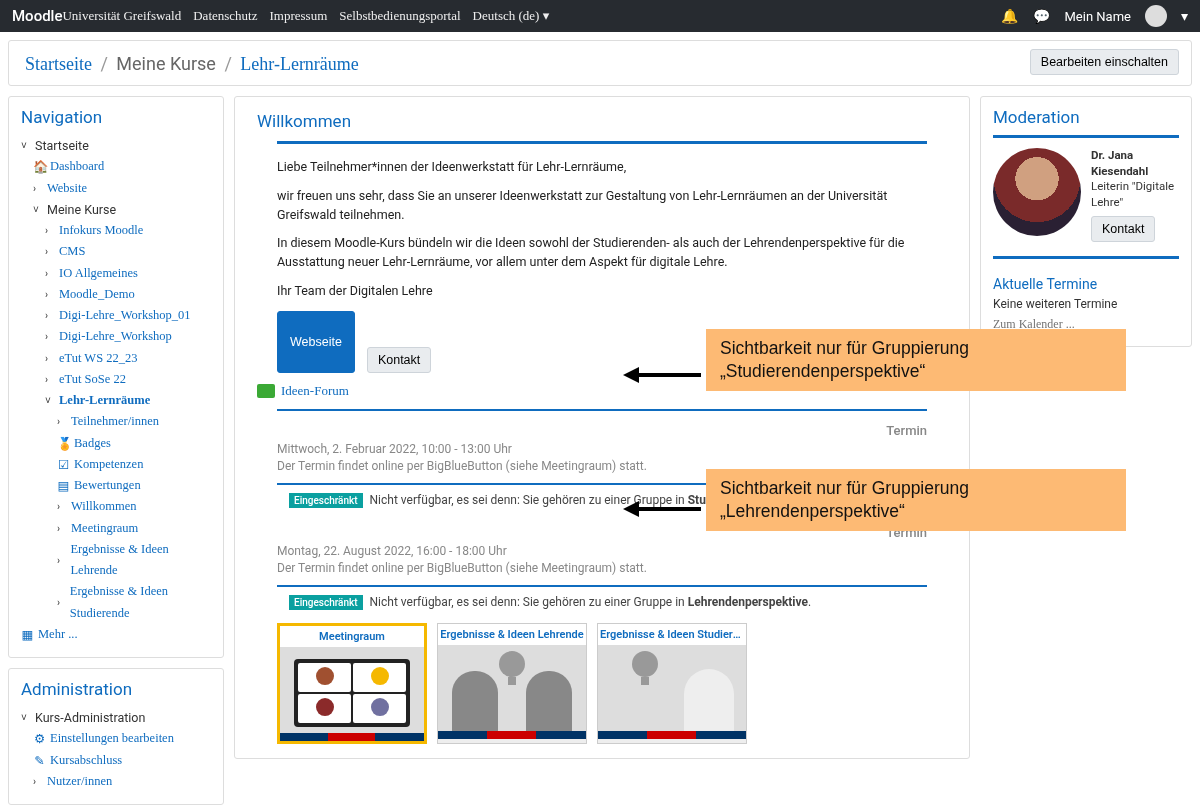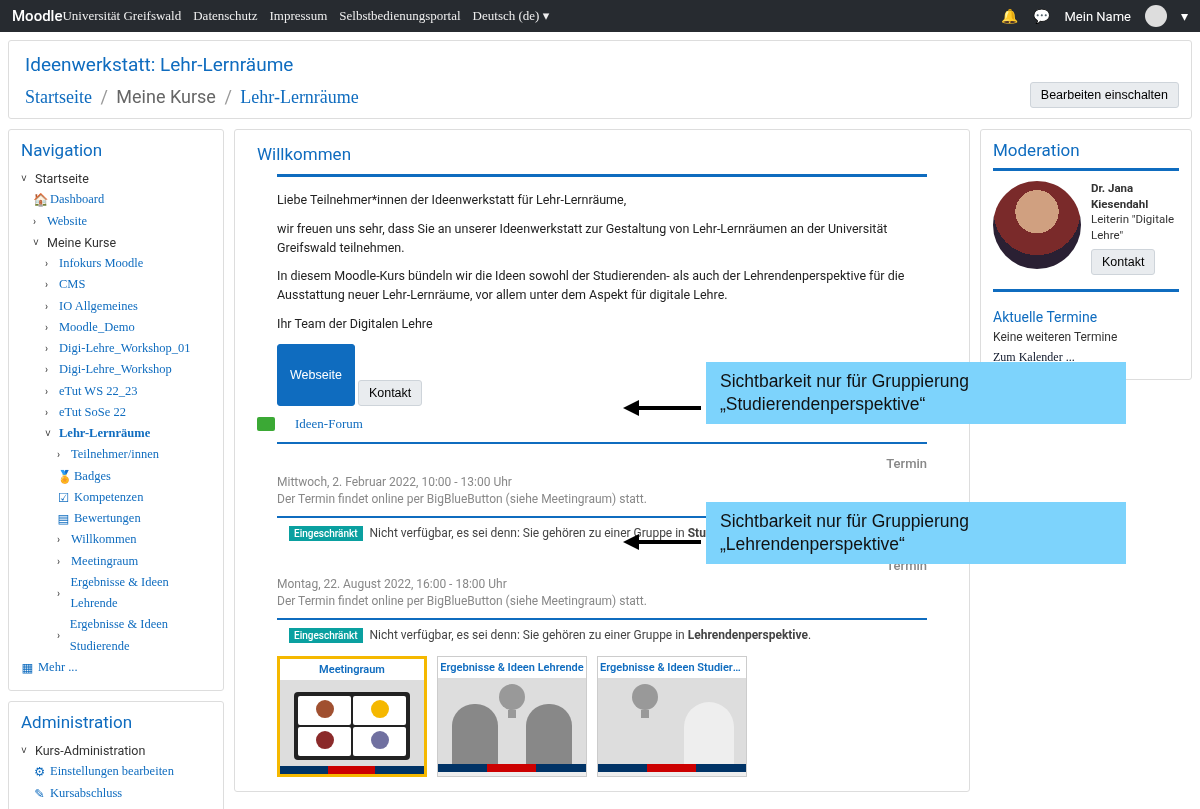--- a/index.html
+++ b/index.html
@@ -48,23 +48,23 @@
 .nav-tree .plain { color:#333; }
 
 
 .main-block { border:1px solid #ddd; border-radius:3px; padding:14px 22px; }
 .main-block h3 { color:#0f6cbf; font-weight:400; font-size:17px; margin-bottom:10px; }
 .content-area { padding:0 20px; }
 .content-area hr.accent { border:none; border-top:3px solid #0f6cbf; margin:6px 0 14px 0; }
 .content-area hr.thin-accent { border:none; border-top:2px solid #0f6cbf; margin:10px 0 8px 0; }
 .content-area p { font-size:12.5px; line-height:1.5; margin-bottom:10px; color:#222; }
 .btn-primary { background:#0f6cbf; color:#fff; border:1px solid #0f6cbf; border-radius:3px; padding:6px 12px; font-size:12.5px; cursor:pointer; }
-.btn-row { display:flex; gap:3px; margin-top:6px; }
-
-.activity-row { display:flex; align-items:center; gap:20px; margin:10px 0 0 -20px; }
+.btn-row { display:flex; gap:12px; margin-top:6px; }
+
+.activity-row { display:flex; align-items:center; gap:6px; margin:10px 0 0 -20px; }
 .forum-icon { width:18px; height:14px; background:#3ba935; border-radius:2px; position:relative; }
 .forum-icon::after { content:""; position:absolute; left:4px; bottom:-3px; border:3px solid transparent; border-top-color:#3ba935; }
 
 .section { margin-top:12px; }
 .section .label-title { color:#888; font-weight:500; font-size:13px; margin-bottom:4px;text-align:right; }
 .section .label-sub { color:#888; font-size:12px; margin-bottom:3px; }
 .restrict-row { font-size:12px; color:#444; padding-left:12px; margin-top:6px; }
 .badge-restrict { background:#0aa0a0; color:#fff; font-size:10px; padding:2px 5px; border-radius:0; margin-right:4px; font-weight:500; }
 
 .grid-cards { display:flex; gap:10px; margin-top:14px; }
@@ -90,24 +90,24 @@
 
 
 .mod-card { display:flex; gap:10px; }
 .mod-photo { width:88px; height:88px; border-radius:50%; background: radial-gradient(circle at 50% 35%, #d0a080 30%, #7a2a2a 30% 60%, #2a2033 60%); flex-shrink:0; }
 .mod-info { font-size:11.5px; line-height:1.35; }
 .mod-info .name { font-weight:bold; color:#333; }
 .mod-info .btn-secondary { margin-top:6px; display:inline-block; }
 
 .cal-block { margin-top:14px; font-size:12px; line-height:1.6; }
 .cal-block .title { color:#0f6cbf; font-size:14px; }
-.cal-block a { color:#0f172a; }
-
-
-.anno { position:absolute; background:#7dd3fc; color:#111; font-size:17.5px; padding:8px 14px; font-family:Arial,sans-serif; z-index:50; line-height:1.3; }
+.cal-block a { color:#737373; }
+
+
+.anno { position:absolute; background:#fdba74; color:#111; font-size:17.5px; padding:8px 14px; font-family:Arial,sans-serif; z-index:50; line-height:1.3; }
 .arrow { position:absolute; z-index:49; }
 .arrow svg { display:block; }
 
 .main-wrap { position:relative; }
 </style>
 </head>
 <body>
 
 <div class="topbar">
   <span class="brand">Moodle</span>
@@ -122,21 +122,20 @@
   <div class="right">
     <span class="icon">🔔</span>
     <span class="icon">💬</span>
     <span class="username">Mein Name</span>
     <span class="avatar"></span>
     <span class="icon">▾</span>
   </div>
 </div>
 
 <div class="page-header">
-  <h1>Ideenwerkstatt: Lehr-Lernräume</h1>
   <div class="breadcrumb">
     <a href="#">Startseite</a>
     <span class="sep">/</span>
     <span class="plain">Meine Kurse</span>
     <span class="sep">/</span>
     <a href="#">Lehr-Lernräume</a>
   </div>
   <button class="btn-secondary edit-btn">Bearbeiten einschalten</button>
 </div>
 

